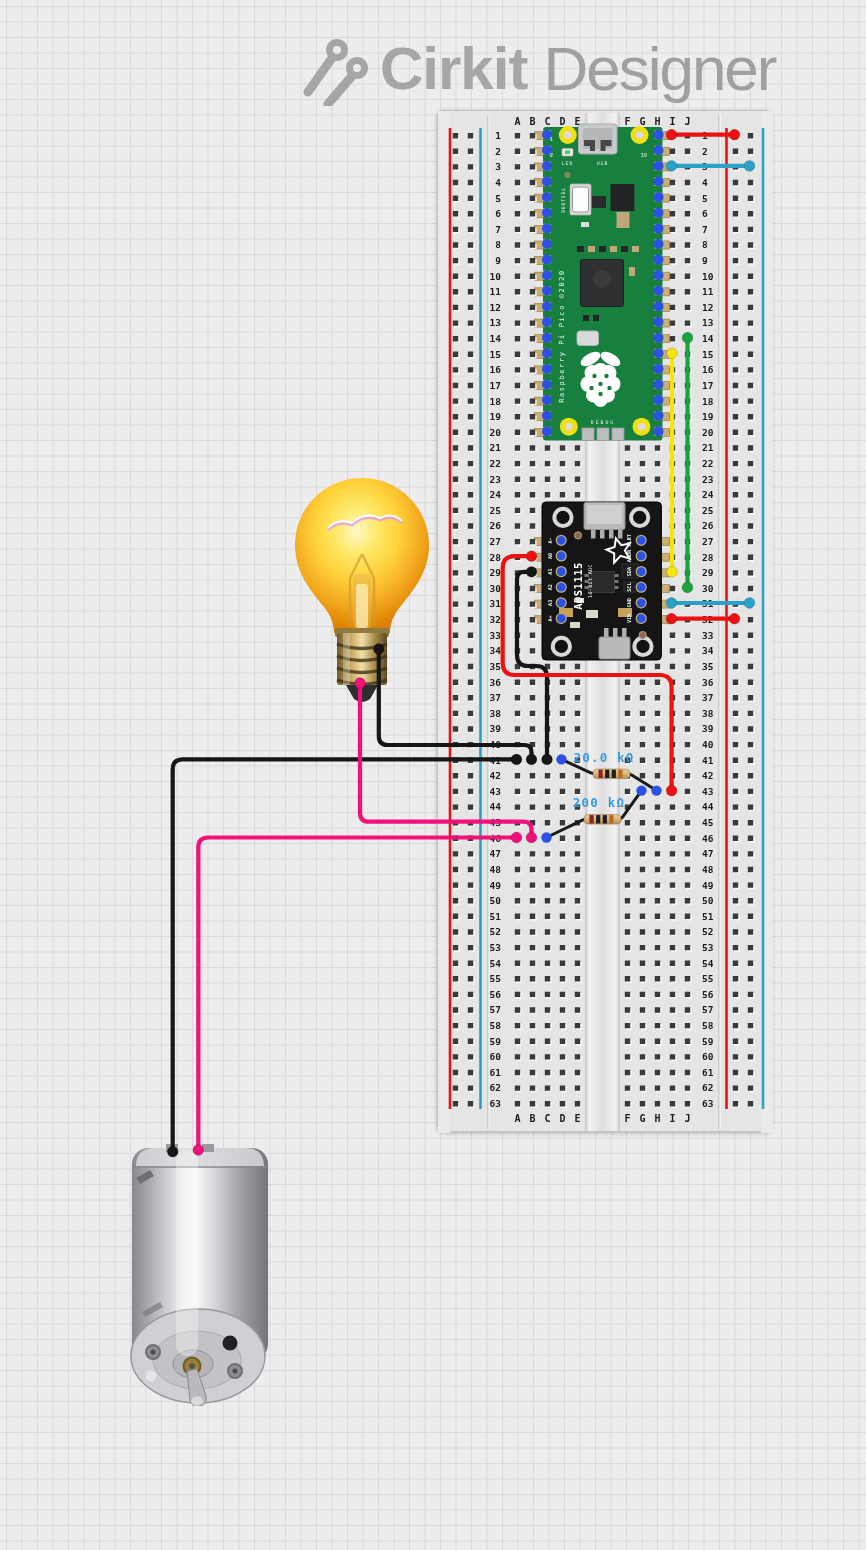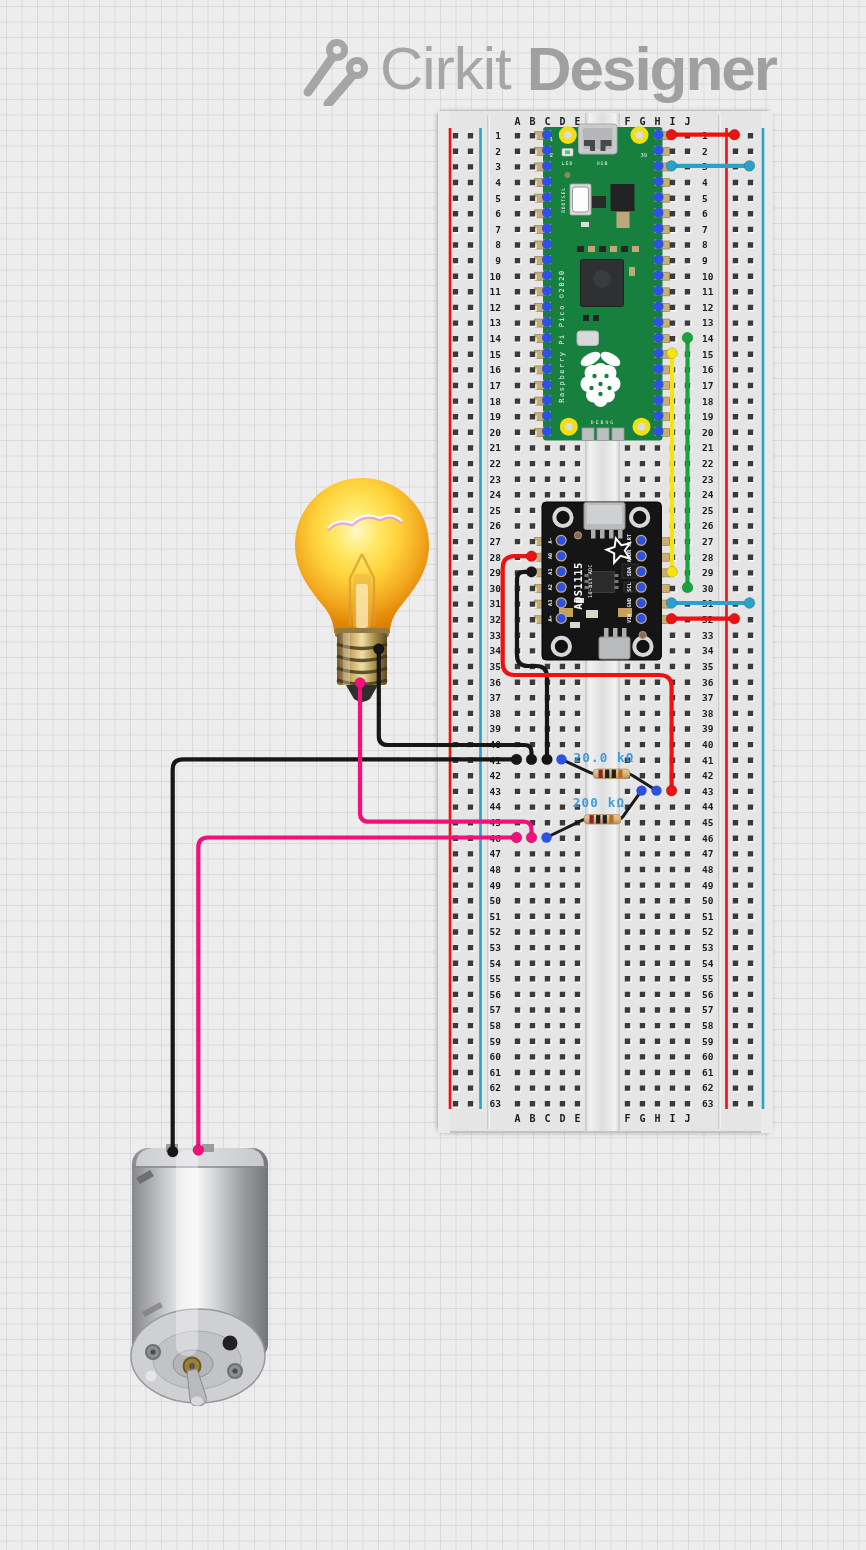--- a/index.html
+++ b/index.html
@@ -3,22 +3,22 @@
 <meta charset="utf-8">
 <style>
   html,body{margin:0;padding:0;background:#fff;}
   #canvas{position:relative;width:866px;height:1550px;overflow:hidden;
     background-color:#ededee;
     background-image:linear-gradient(#dadadc 1px, transparent 1px),
                      linear-gradient(90deg,#dadadc 1px, transparent 1px);
     background-size:15.5px 15.5px;background-position:6px 6px;
     font-family:"Liberation Sans",sans-serif;}
   #logo{position:absolute;left:298px;top:30px;display:flex;align-items:center;z-index:1;}
-  #logo .w1{font-size:60px;font-weight:400;color:#a6a6a6;letter-spacing:-1px;margin-left:10px;}
-  #logo .w2{font-size:62px;font-weight:700;color:#a0a0a0;letter-spacing:-2px;margin-left:16px;}
+  #logo .w1{font-size:60px;font-weight:700;color:#a6a6a6;letter-spacing:-1px;margin-left:10px;}
+  #logo .w2{font-size:62px;font-weight:400;color:#a0a0a0;letter-spacing:-2px;margin-left:16px;}
   #breadboard{position:absolute;left:437px;top:110px;width:335px;height:1022px;background:#e5e5e6;
     border:1px solid #c2c2c4;border-radius:6px;box-shadow:0 1px 4px rgba(0,0,0,.28);z-index:2;box-sizing:border-box;}
   #bb-svg{position:absolute;left:0;top:0;}
   .comp-svg{position:absolute;z-index:3;}
   #overlay{position:absolute;left:0;top:0;z-index:5;pointer-events:none;}
   svg text{font-family:"DejaVu Sans Mono",monospace;}
   .silk{font-family:"Liberation Sans",sans-serif;}
 </style>
 </head>
 <body>

